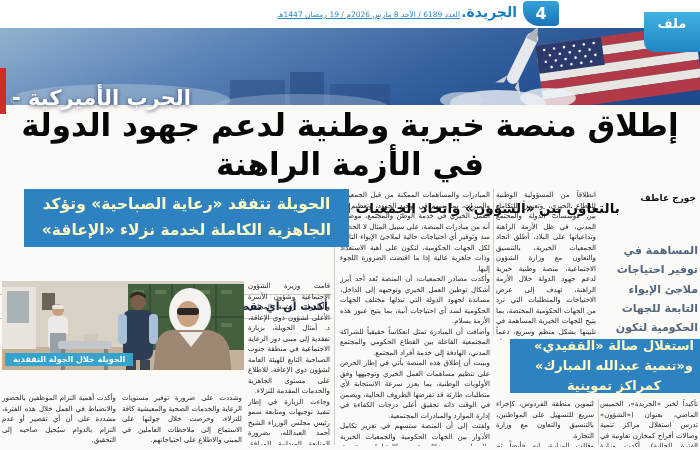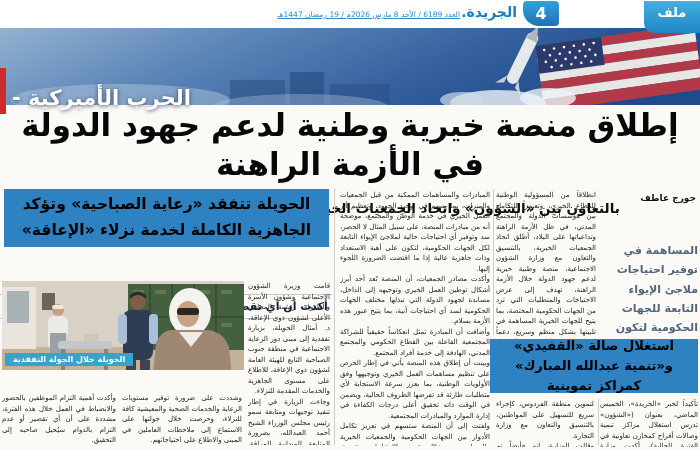--- a/index.html
+++ b/index.html
@@ -4,21 +4,21 @@
 <style>
   html,body { margin:0; padding:0; background:#e9e9e9; }
   .page {
     position:relative; width:700px; height:450px; margin:0 auto;
     background:#fbfaf7; overflow:hidden; direction:rtl;
     font-family:"DejaVu Sans", sans-serif; color:#1c1c1c;
   }
   
   .masthead { position:absolute; top:0; left:0; width:700px; height:28px; background:#ffffff; z-index:5; }
   .section-tab {
-    position:absolute; top:1px; right:0; width:56px; height:32px;
+    position:absolute; top:12px; right:0; width:56px; height:40px;
     background:linear-gradient(180deg,#41b1e0,#1f86c4); color:#fff;
     font-weight:bold; font-size:13px; text-align:center; line-height:24px;
     border-radius:0 0 0 10px;
     margin-left:42px;
   }
   .page-badge {
     position:absolute; top:1px; right:141px; width:36px; height:25px;
     background:linear-gradient(180deg,#33a2da,#1a73b8); color:#fff;
     font-weight:bold; font-size:16px; text-align:center; line-height:25px;
     border-radius:4px 4px 4px 16px;
@@ -41,23 +41,23 @@
   }
   .lead-sub { margin-top:1px; text-align:center; font-size:13.5px; font-weight:bold; color:#0d0d0d; }
   
   .content { position:absolute; top:183px; left:0; width:700px; height:267px; }
   .bt {
     position:absolute; font-size:7px; line-height:1.5; text-align:justify;
     color:#1d1d1d; white-space:pre-line; overflow:hidden;
   }
   .vrule { position:absolute; width:1px; background:#cfcdc8; }
   .bluebox {
-    position:absolute; background:#2e82c2; color:#000000; font-weight:bold;
+    position:absolute; background:#2e82c2; color:#fef9c3; font-weight:bold;
     text-align:center; display:flex; align-items:center; justify-content:center;
-    padding:0 6px; box-sizing:border-box;
+    padding:0 6px; box-sizing:border-box;margin-left:20px;
   }
   
   .mid-col  { left:340px; top:7px;   width:150px; height:256px; }
   .col1     { left:496px; top:7px;   width:100px; height:150px; }
   .byline-box {
     position:absolute; left:640px; top:8px; width:56px; height:15px;
     border-left:none; border-right:3px solid #2e82c2; padding-right:4px;
     font-size:9px; font-weight:bold; color:#111; text-align:right; line-height:15px;
   }
   .pull-quote {

